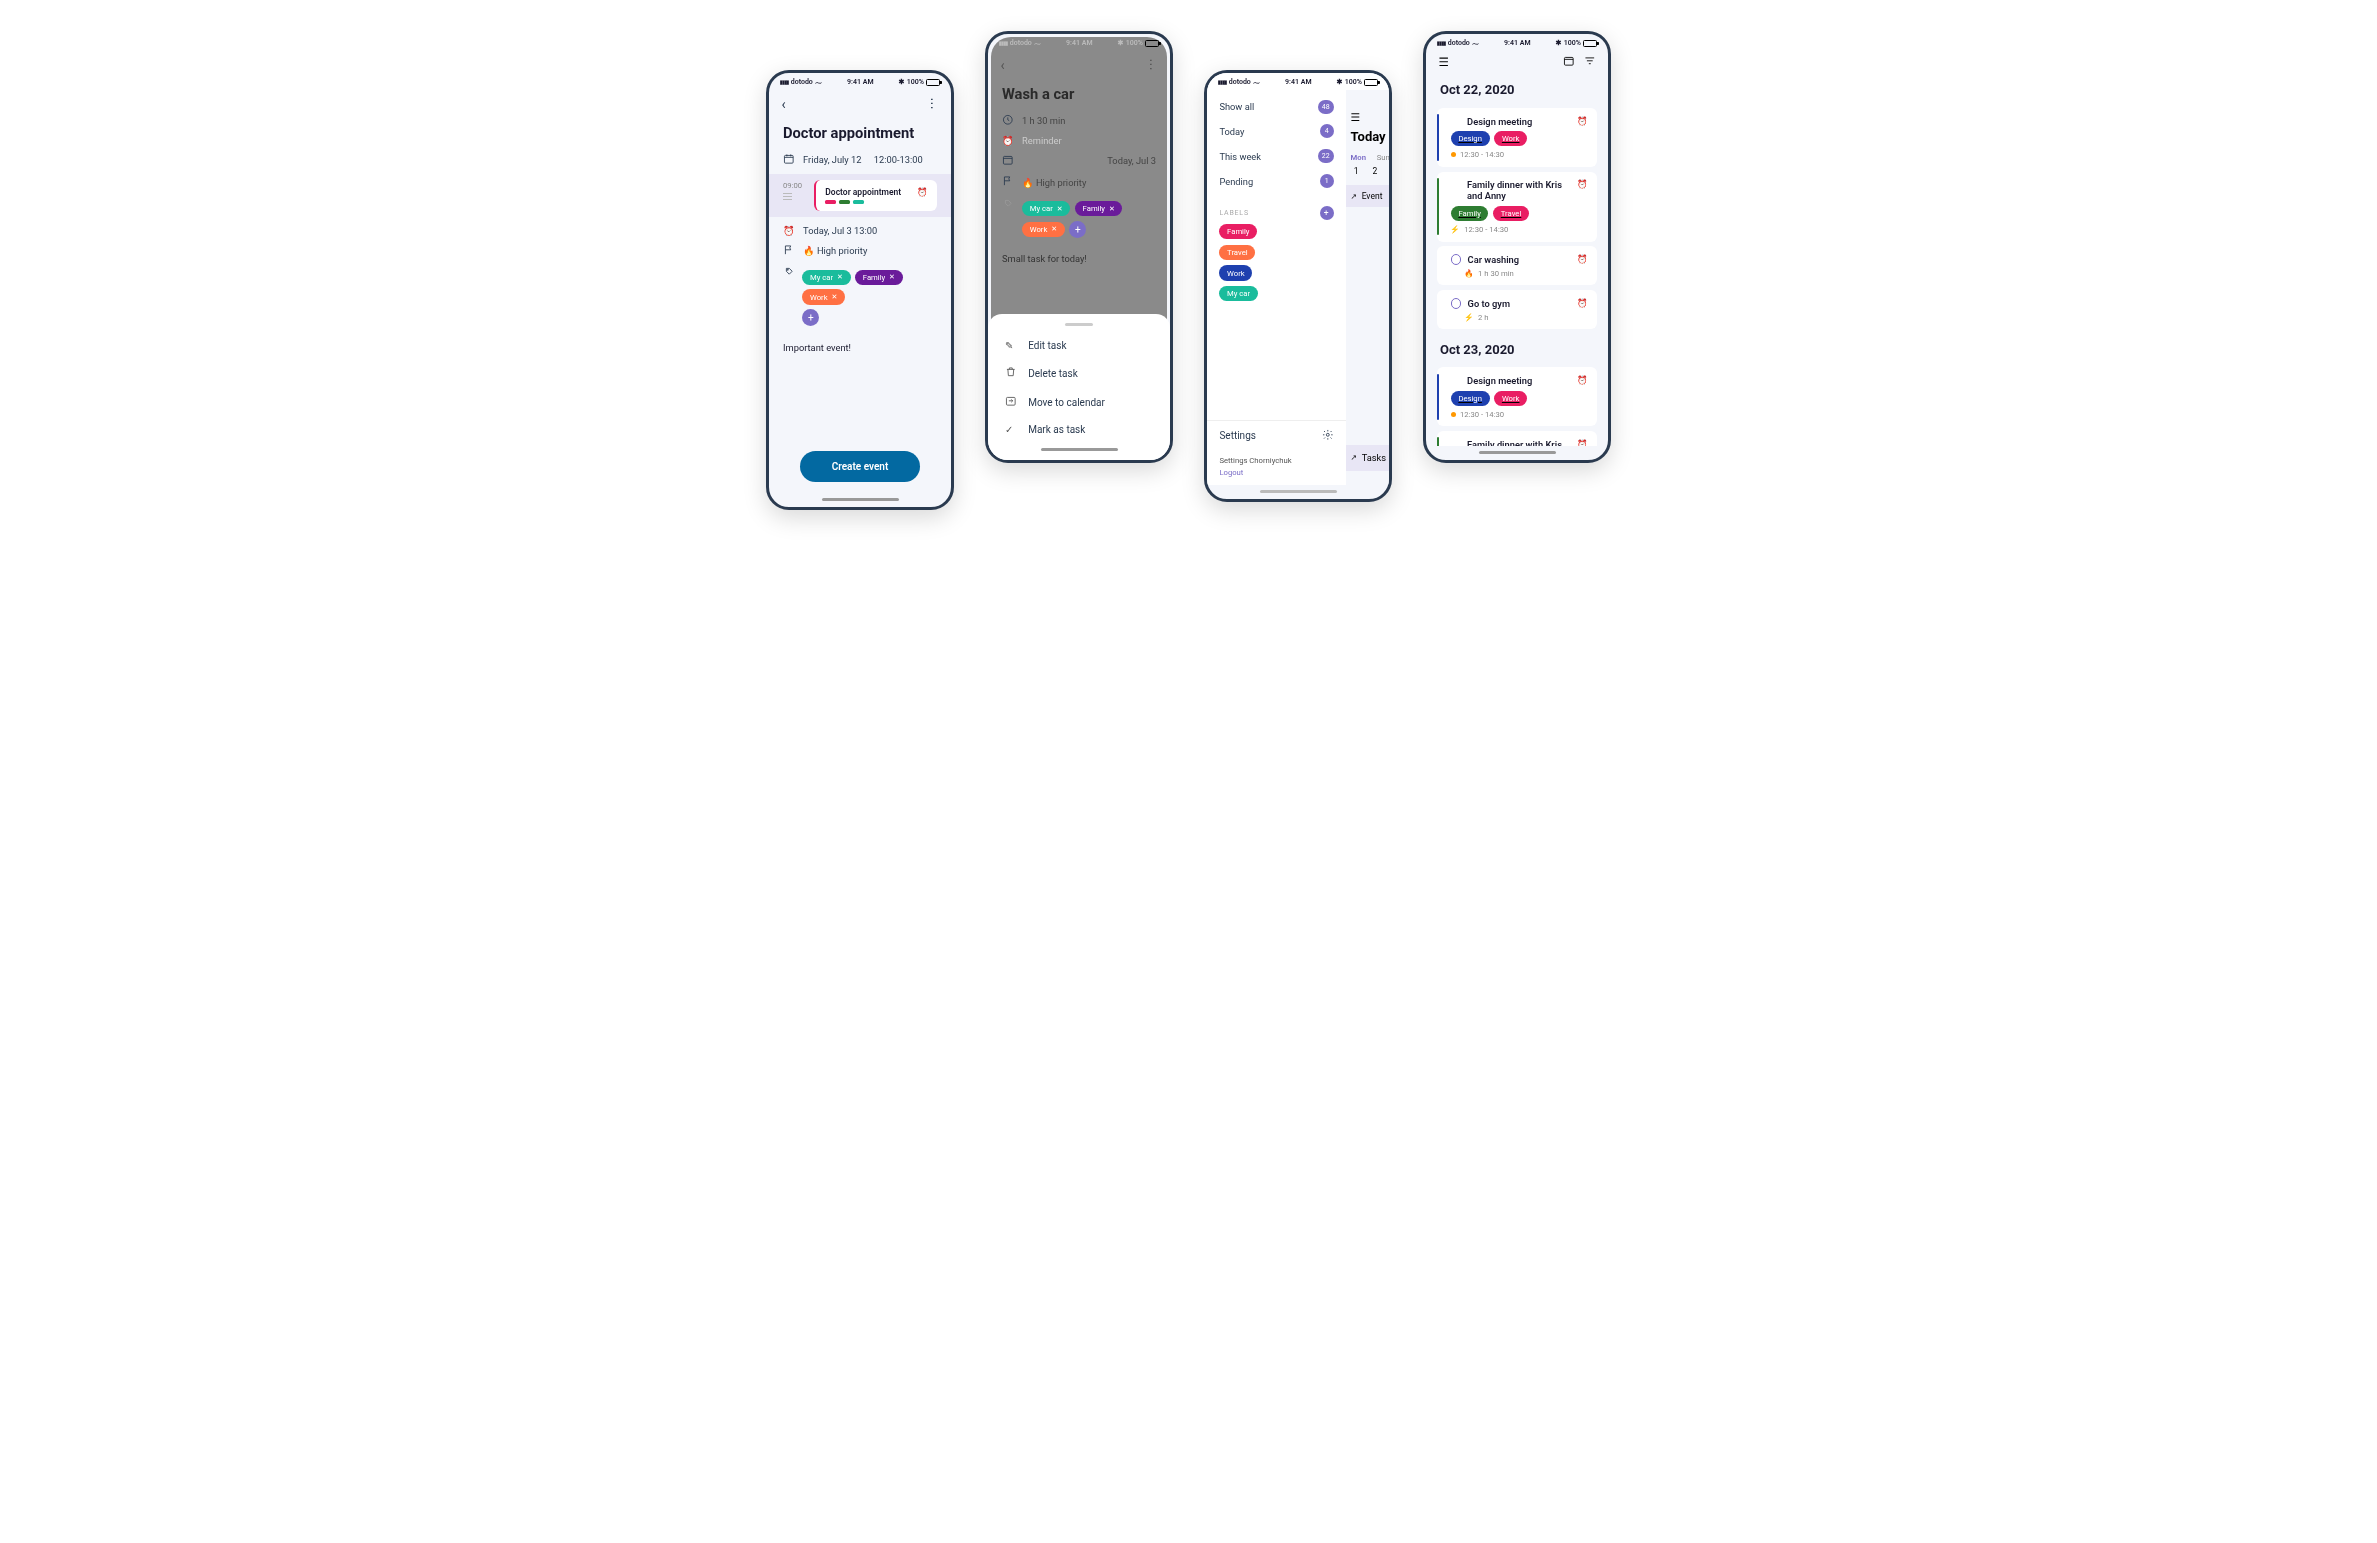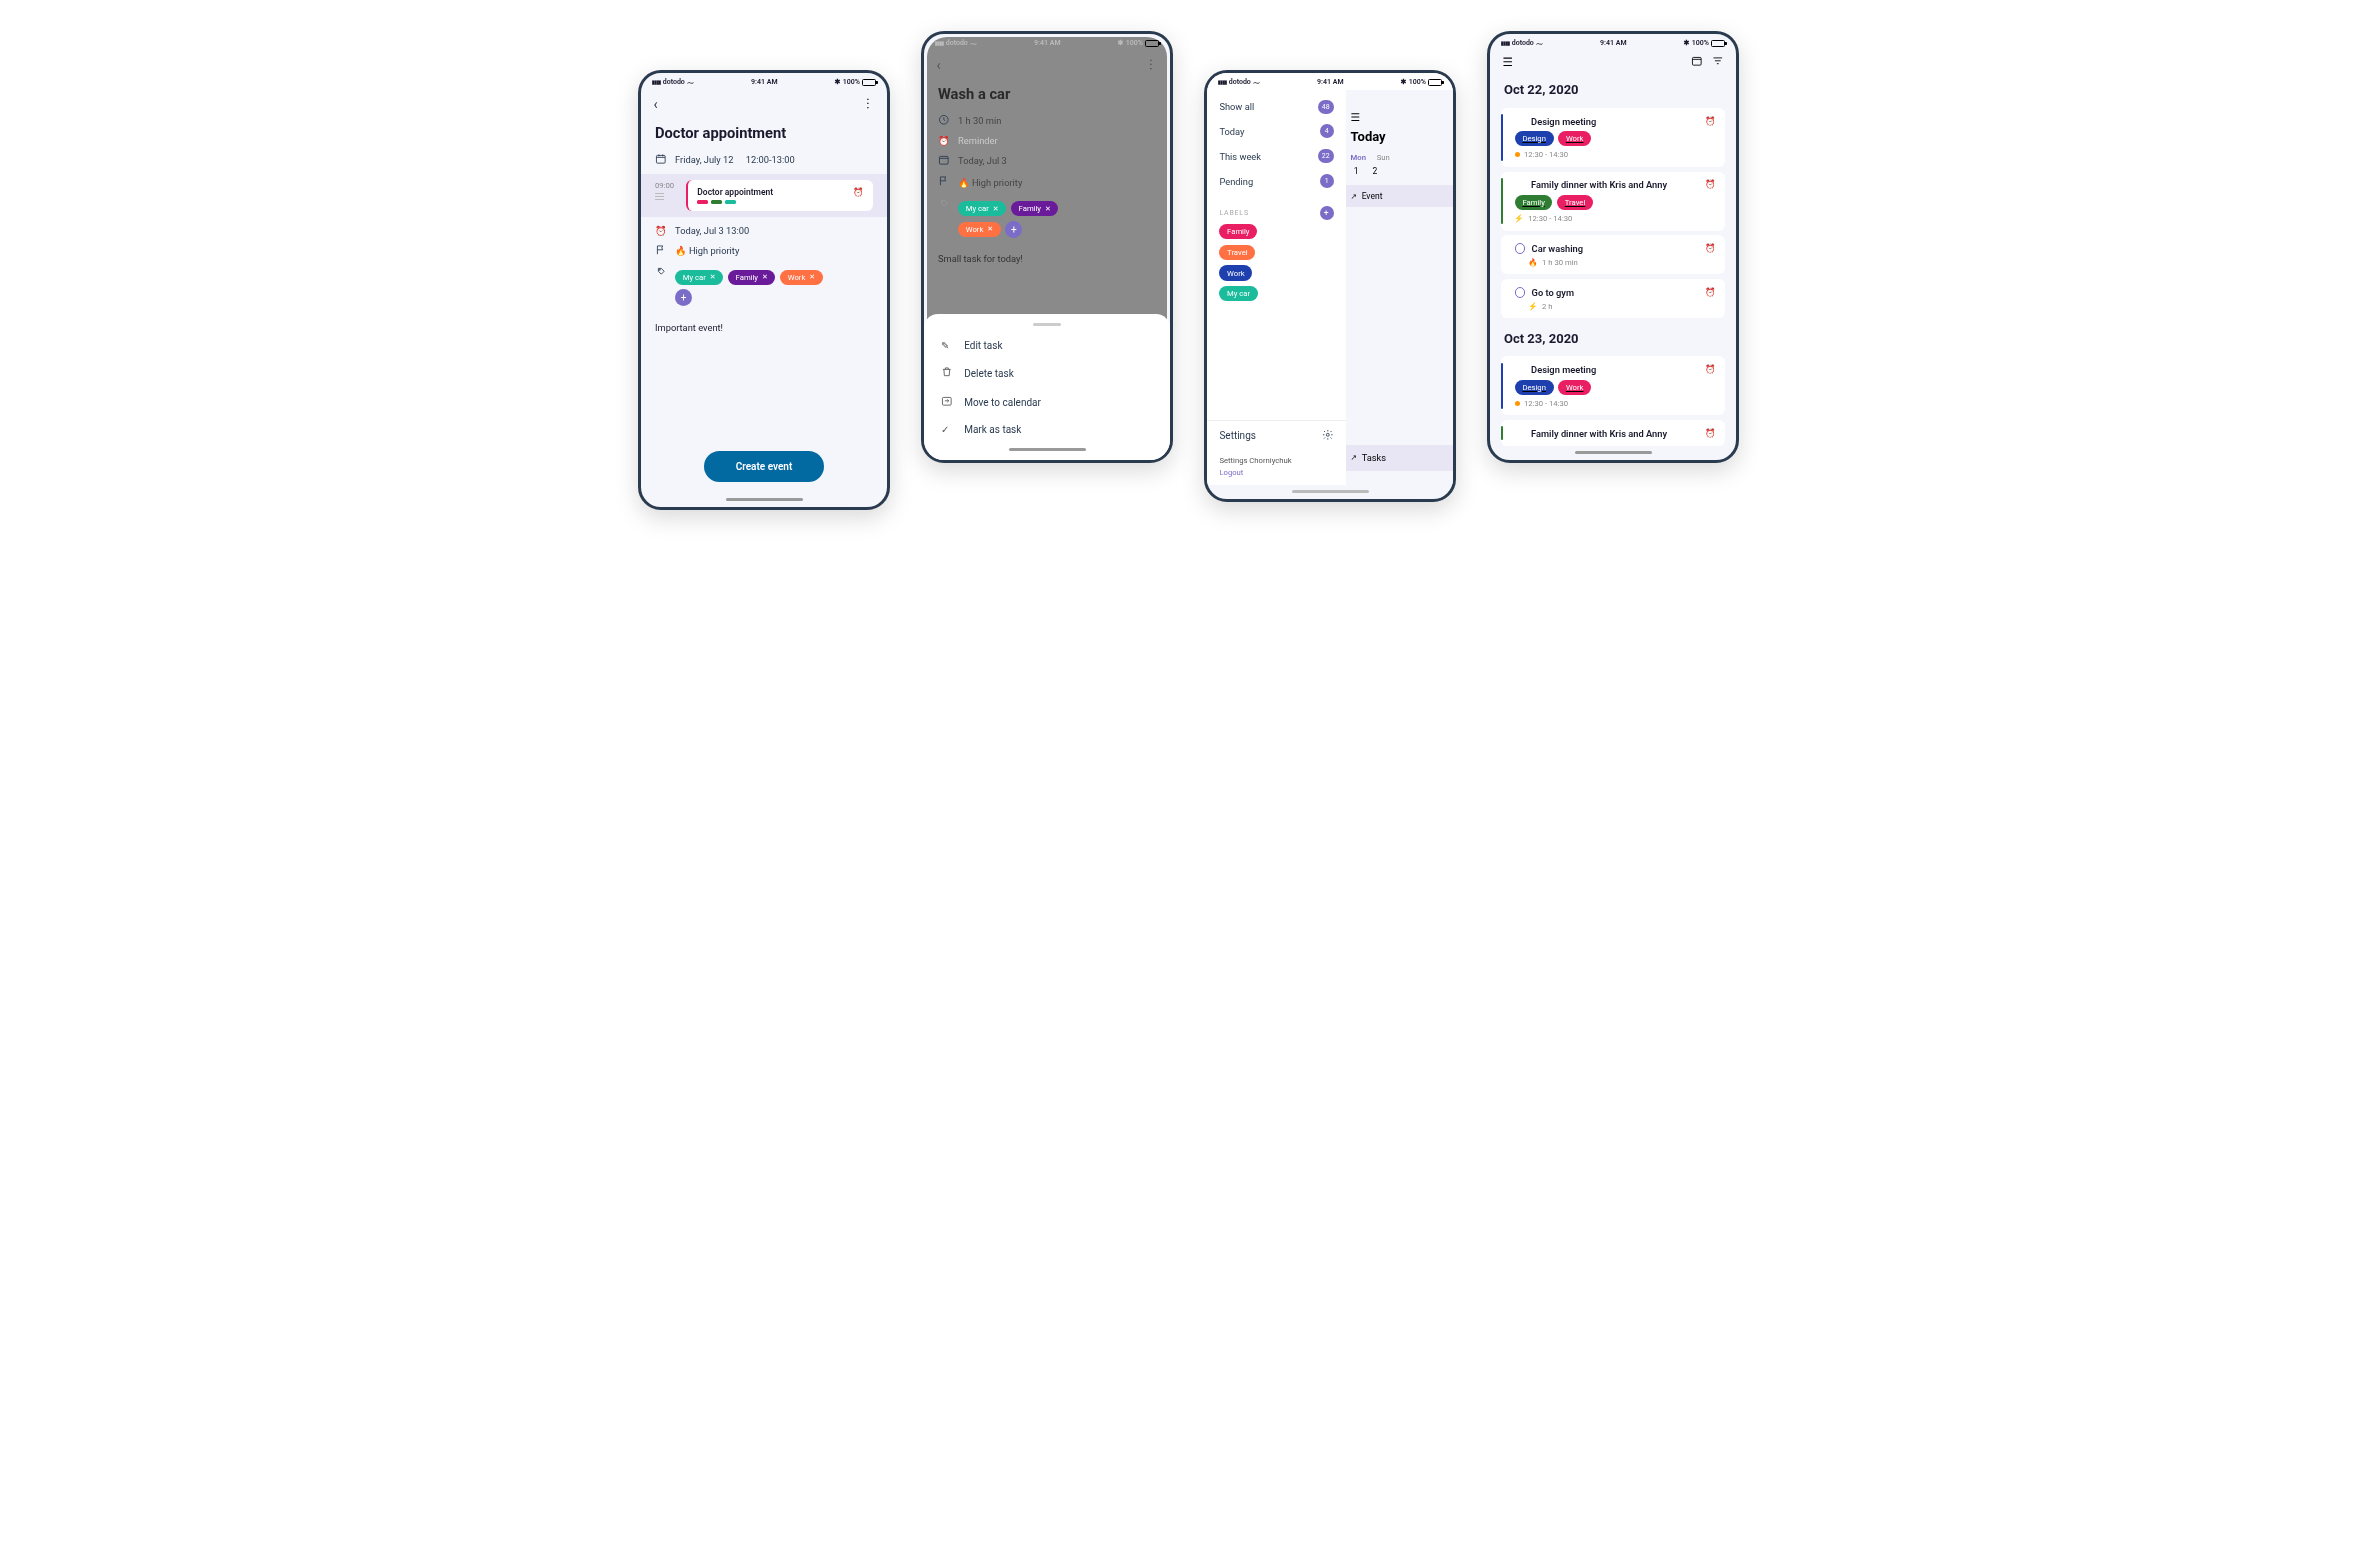--- a/index.html
+++ b/index.html
@@ -1,18 +1,18 @@
 <!DOCTYPE html>
 <html style="font-size:12.4px"><head>
 <meta charset="utf-8">
 <style>
   * { box-sizing: border-box; margin: 0; padding: 0; font-family: -apple-system, BlinkMacSystemFont, 'Segoe UI', Roboto, sans-serif; }
   body { background: #ffffff; padding: 31px 15.4px; display: flex; gap: 31px; justify-content: center; align-items: flex-start; }
   .phone {
-    width: 252px; background: #f4f6fb; border-radius: 23px; border: 3.1px solid #2a3a4f;
+    width: 188px; background: #f4f6fb; border-radius: 23px; border: 3.1px solid #2a3a4f;
     box-shadow: 0 7.7px 23px rgba(0,0,0,0.15); overflow: hidden; position: relative;
     display: flex; flex-direction: column;
   }
   .phone1 { height: 440px; margin-top: 39px; }
   .phone2 { height: 432px; margin-top: 0; }
   .phone3 { height: 432px; margin-top: 39px; }
   .phone4 { height: 432px; margin-top: 0; }
   .status-bar { display: flex; justify-content: space-between; align-items: center; padding: 4.6px 10.8px 3.1px; font-size: 7px; font-weight: 600; color: #1a1a2e; }
   .status-left, .status-right { display: flex; align-items: center; gap: 2.3px; }
   .signal-bars::before { content: "▮▮▮▮"; letter-spacing: -0.8px; font-size: 5.4px; }
@@ -205,21 +205,21 @@
       <span class="icon"><svg class="i" viewBox="0 0 24 24">
             <circle cx="12" cy="12" r="9"></circle>
             <path d="M12 7v5l3 2"></path>
           </svg></span>
       <span>1 h 30 min</span>
     </div>
     <div class="row muted">
       <span class="icon">⏰</span>
       <span>Reminder</span>
     </div>
-    <div class="row" style="color:#444;">
+    <div class="row" style="color:#444;justify-content:space-between;">
       <span class="icon"><svg class="i" viewBox="0 0 24 24">
             <rect x="3" y="5" width="18" height="16" rx="2"></rect>
             <path d="M3 9h18"></path>
           </svg></span>
       <span>Today, Jul 3</span>
     </div>
     <div class="row" style="color:#444;">
       <span class="icon"><svg class="i" viewBox="0 0 24 24">
             <path d="M5 21V4h11l-2 4 2 4H5"></path>
           </svg></span>

